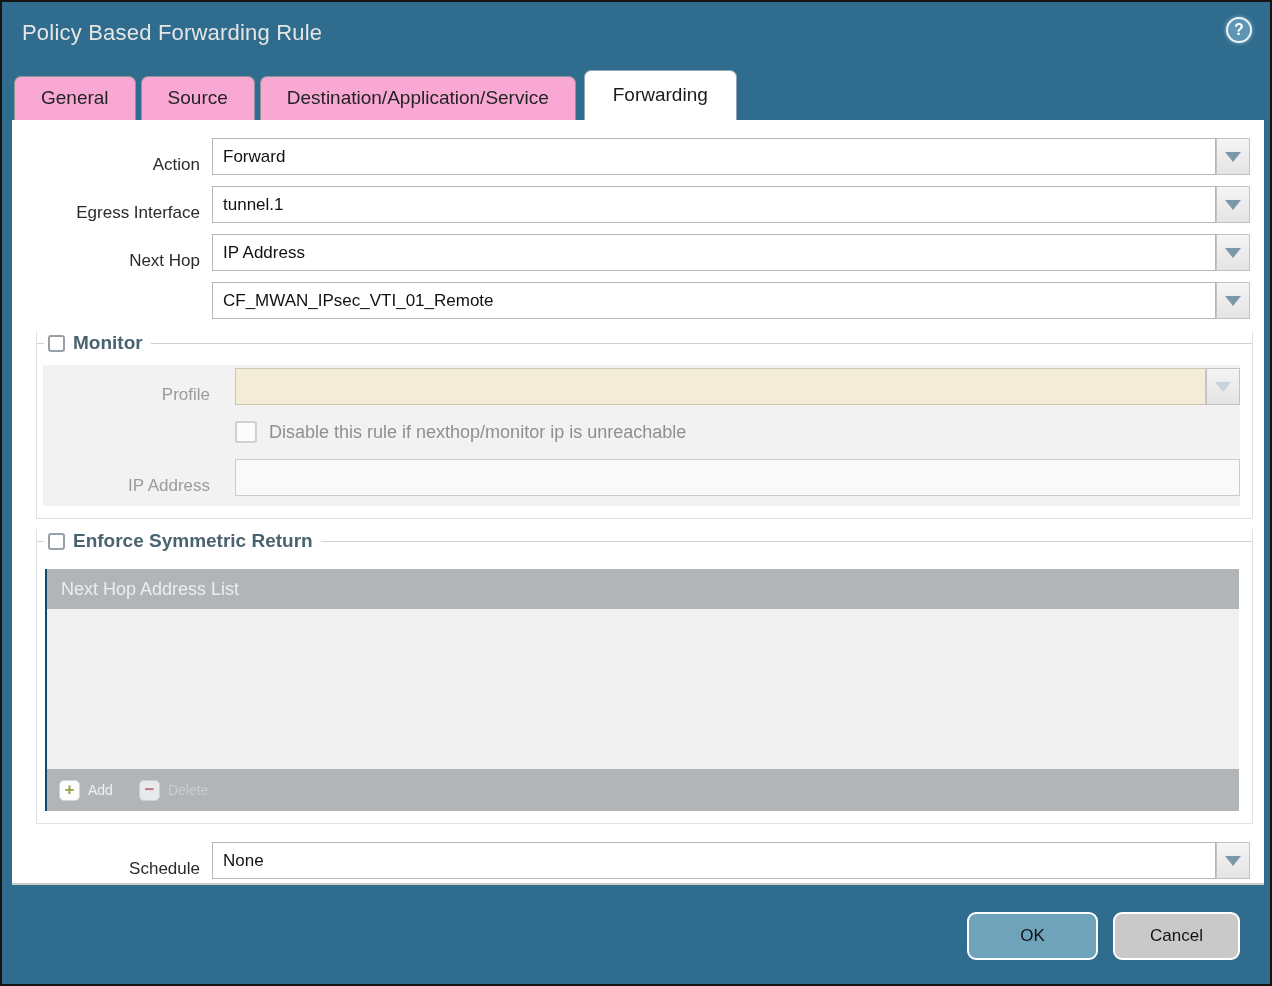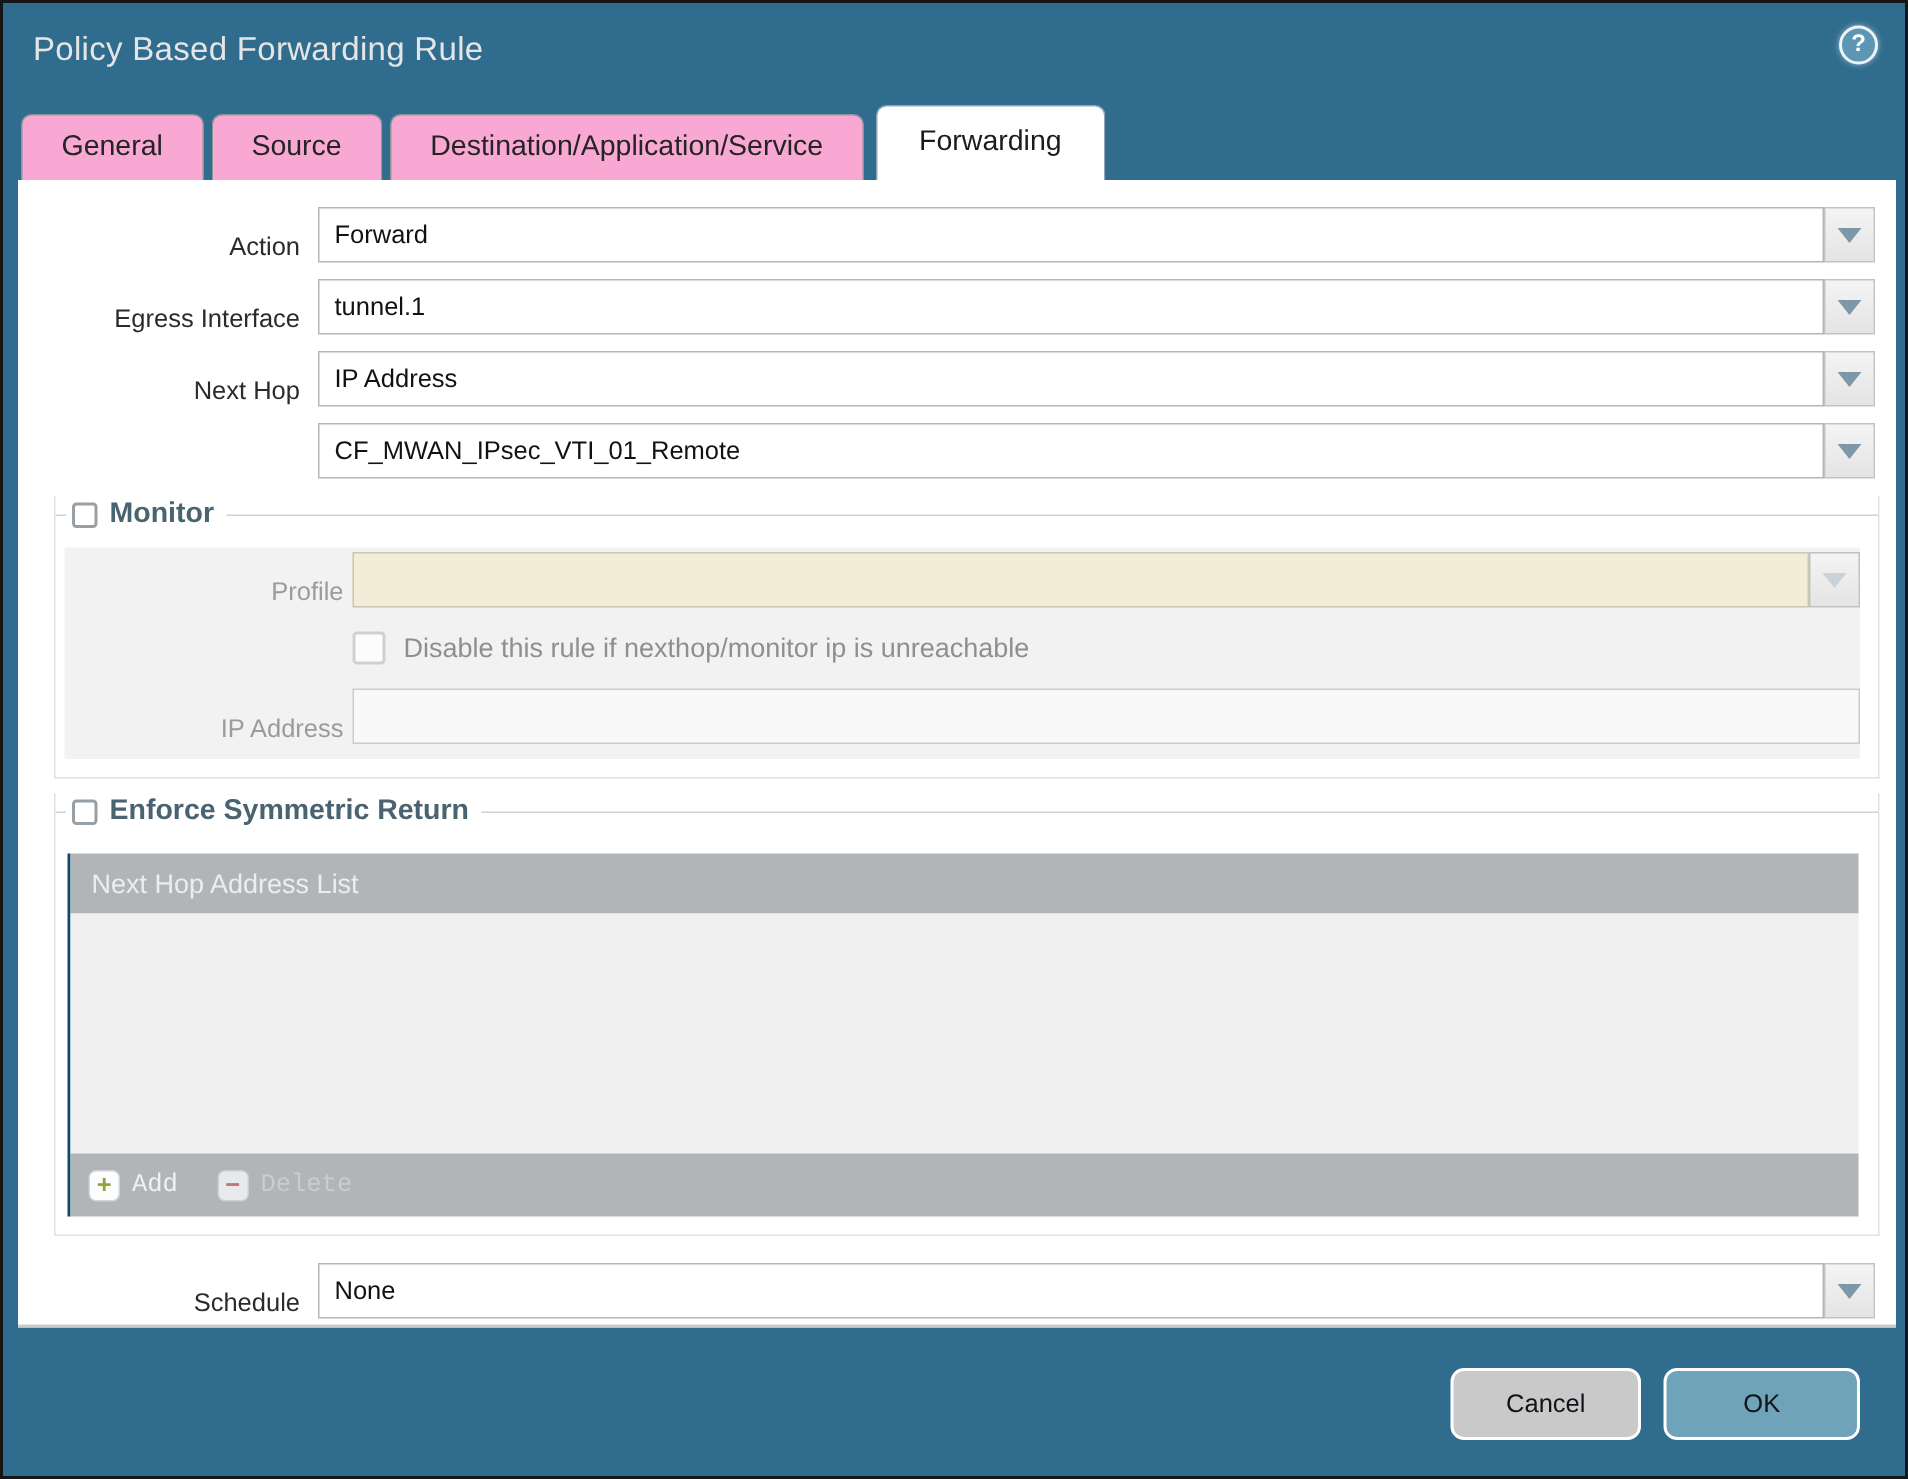--- a/index.html
+++ b/index.html
@@ -63,21 +63,21 @@
   .legend { display: flex; align-items: center; height: 24px; margin: 0 -12px 0 -6px; }
   .legend::before { content: ""; width: 7px; height: 1px; background: #cfd3d0; flex: 0 0 auto; }
   .legend::after { content: ""; flex: 1; height: 1px; background: #cfd3d0; margin-left: 8px; }
   .cb {
     width: 17px; height: 17px; border: 2px solid #98a0a6; border-radius: 3px;
     background: #fff; margin: 0 8px 0 4px; flex: 0 0 auto; cursor: pointer;
   }
   .legend .txt { font-size: 19px; font-weight: bold; color: #4a6370; white-space: nowrap; }
   .graybody { margin-top: 10px; background: #f2f2f2; padding: 3px 0 10px 0; }
   .graybody .row { margin: 0; padding: 0; }
-  .graybody .row .lbl { width: 192px; padding-right: 6px; }
+  .graybody .row .lbl { width: 192px; padding-right: 25px; }
   .row.gap-top { margin-top: 16px; }
   .disrow { display: flex; align-items: center; margin: 16px 0 0 192px; }
   .cb-dis {
     width: 22px; height: 22px; border: 2px solid #ccd1d4; border-radius: 3px;
     background: #fcfcfc; margin-right: 12px; flex: 0 0 auto;
   }
   .disrow .txt { font-size: 18px; color: #8f8f8f; }
   
   .grid { margin: 16px 1px 0 2px; border-left: 2px solid #0c4a6e; }
   .grid-header {
@@ -86,21 +86,21 @@
   }
   .grid-body { height: 160px; background: #f0f0f0; }
   .grid-footer { height: 42px; background: #b1b5b8; display: flex; align-items: center; padding-left: 12px; }
   .gbtn { display: flex; align-items: center; margin-right: 26px; cursor: pointer; }
   .badge {
     width: 21px; height: 21px; border-radius: 5px; background: #fdfdfd; border: 1px solid #d2d5d6;
     text-align: center; line-height: 18px; font-size: 17px; font-weight: bold; margin-right: 8px;
   }
   .badge.plus { color: #93a33b; }
   .badge.minus { color: #c2686c; background: #f2f3f3; opacity: .85; }
-  .gbtn .txt { font-size: 17px; color: #f0f2f2; font-family: Liberation Mono, monospace; }
+  .gbtn .txt { font-size: 14px; color: #f0f2f2; }
   .gbtn.disabled { cursor: default; }
   .gbtn.disabled .txt { color: #c9cdcf; }
   .row.schedule { margin-top: 18px; }
   
   .btnbar { position: absolute; right: 30px; bottom: 24px; display: flex; gap: 15px; }
   .btn {
     height: 48px; border: 2px solid #fff; border-radius: 9px; font-size: 17px;
     color: #101418; display: flex; align-items: center; justify-content: center; cursor: pointer;
   }
   .btn.ok { width: 131px; background: #6fa3ba; }
@@ -220,17 +220,17 @@
         <div class="inputbox">None</div>
         <div class="ddbtn">
           <div class="arrow"></div>
         </div>
       </div>
     </div>
 
   </div>
 
   <div class="btnbar">
+    <div class="btn ok">OK</div>
     <div class="btn cancel">Cancel</div>
-    <div class="btn ok">OK</div>
   </div>
 
 </div>
 
 </body></html>

